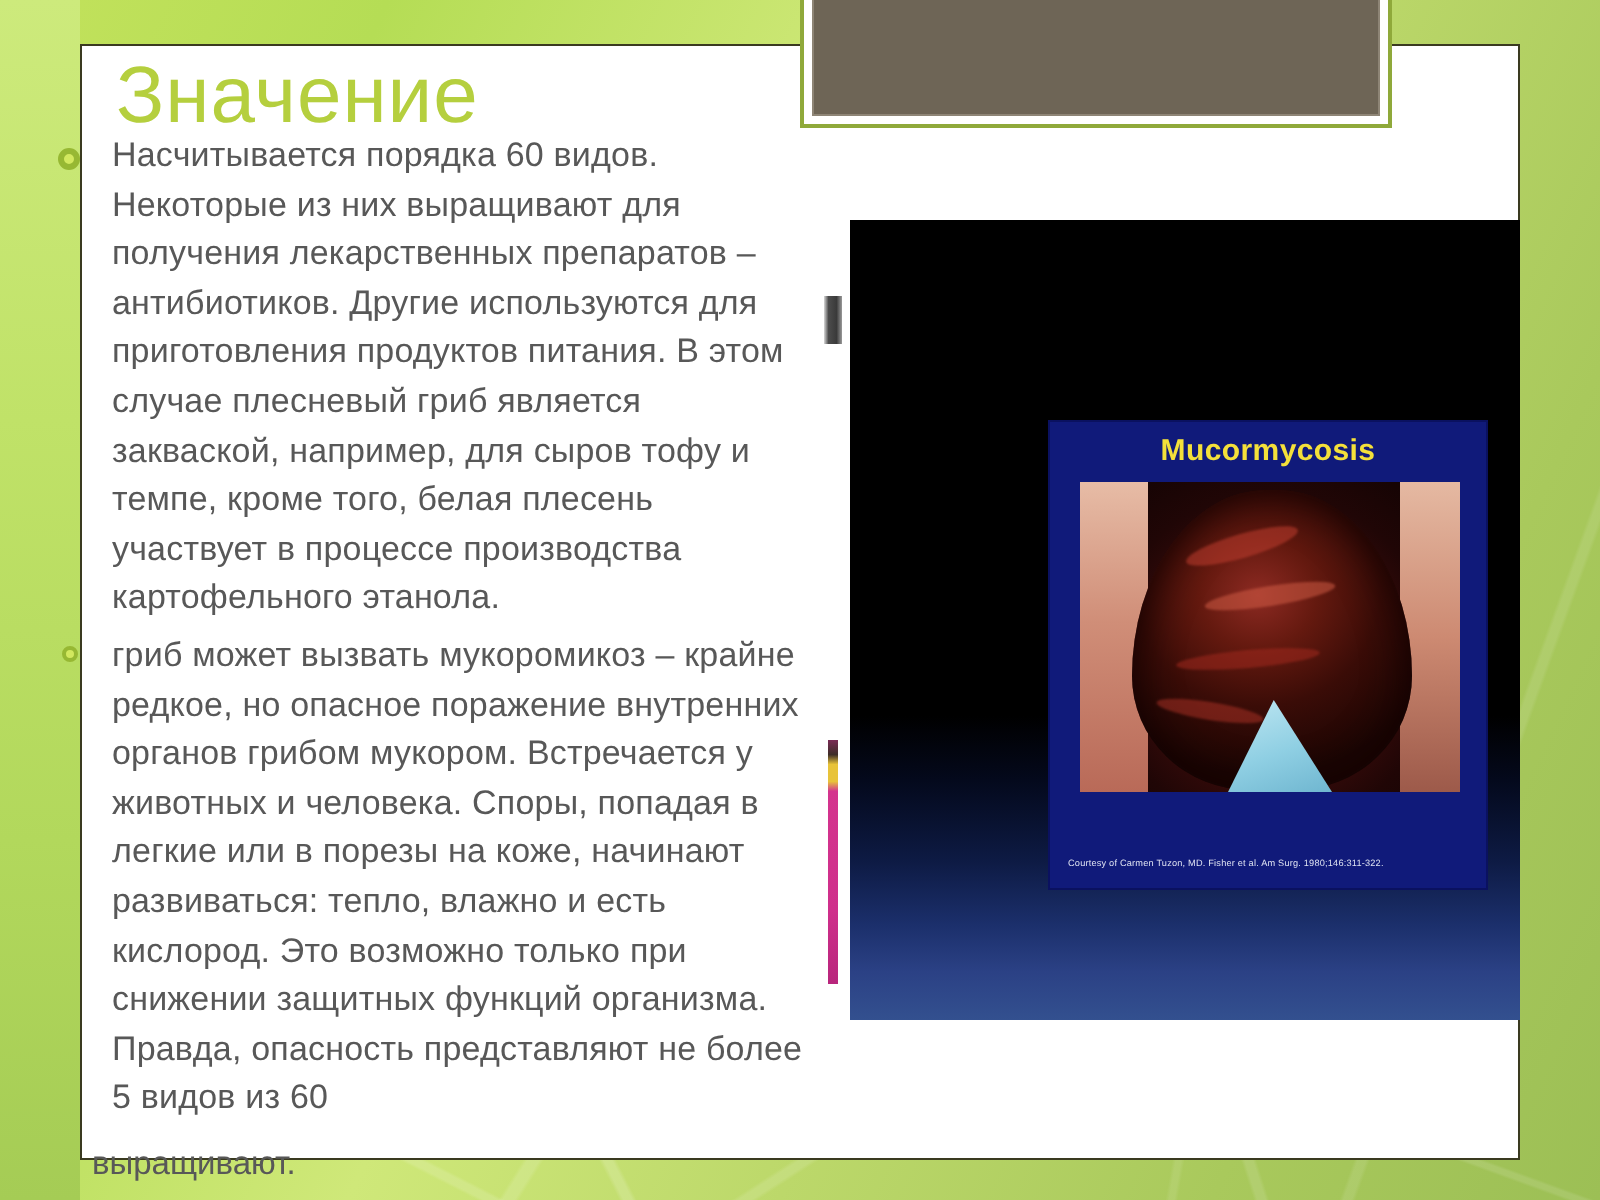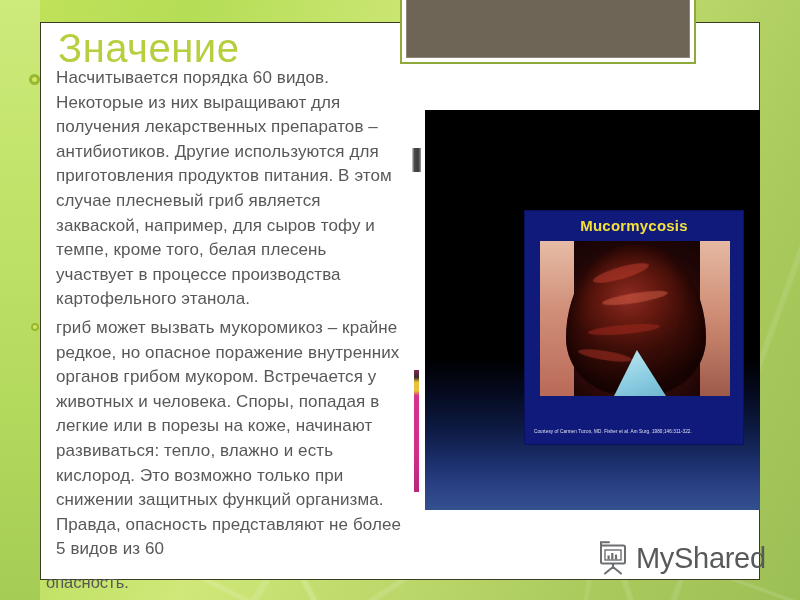--- a/index.html
+++ b/index.html
@@ -272,21 +272,21 @@
       <div class="bullet-text"> Насчитывается порядка 60 видов. Некоторые из них выращивают для получения лекарственных препаратов – антибиотиков. Другие используются для приготовления продуктов питания. В этом случае плесневый гриб является закваской, например, для сыров тофу и темпе, кроме того, белая плесень участвует в процессе производства картофельного этанола.</div>
     </div>
 
     <div class="bullet-row">
       <span class="bullet-marker small"></span>
       <div class="bullet-text">гриб может вызвать мукоромикоз – крайне редкое, но опасное поражение внутренних органов грибом мукором. Встречается у животных и человека. Споры, попадая в легкие или в порезы на коже, начинают развиваться: тепло, влажно и есть кислород. Это возможно только при снижении защитных функций организма. Правда, опасность представляют не более 5 видов из 60</div>
     </div>
 
   </div>
 
-  <div id="overflow-line">опасность.</div>
+  <div id="overflow-line">выращивают.</div>
 
   <div id="top-right-frame">
     <div id="top-right-photo"></div>
   </div>
 
   <div id="main-photo">
     <div id="photo-inner">
       <div id="photo-caption-title">Mucormycosis</div>
       <div id="photo-lesion">
         <div class="lesion-skin-l"></div>
@@ -298,27 +298,14 @@
         <div class="lesion-streak" style="left:38px;top:110px;width:54px;height:9px;transform:rotate(9deg);background:rgba(190,55,42,.45);"></div>
         <div class="lesion-drape"></div>
       </div>
       <div id="photo-credit">Courtesy of Carmen Tuzon, MD.  Fisher et al. Am Surg. 1980;146:311-322.</div>
     </div>
   </div>
 
   <div id="edge-artifact-grey"></div>
   <div id="edge-artifact-strip"></div>
 
-  <div id="watermark">
-    <svg id="watermark-icon" width="34" height="36" viewBox="0 0 34 36">
-      <rect x="5" y="5.5" width="24" height="18" rx="1.5" fill="none" stroke="#6d6e70" stroke-width="2"></rect>
-      <rect x="9" y="10" width="16" height="10" fill="none" stroke="#6d6e70" stroke-width="1.4"></rect>
-      <rect x="11.5" y="15.5" width="2.2" height="4" fill="#6d6e70"></rect>
-      <rect x="15.2" y="13" width="2.2" height="6.5" fill="#6d6e70"></rect>
-      <rect x="18.9" y="14.6" width="2.2" height="4.9" fill="#6d6e70"></rect>
-      <path d="M5 5.5 L5 2.2 L13 2.2" fill="none" stroke="#6d6e70" stroke-width="2" stroke-linecap="round"></path>
-      <path d="M17 23.5 L17 27" fill="none" stroke="#6d6e70" stroke-width="2"></path>
-      <path d="M17 27 L9 33.5 M17 27 L25 33.5" fill="none" stroke="#6d6e70" stroke-width="2" stroke-linecap="round"></path>
-    </svg>
-    <span id="watermark-text">MyShared</span>
-  </div>
 
 </div>
 
 </body></html>

